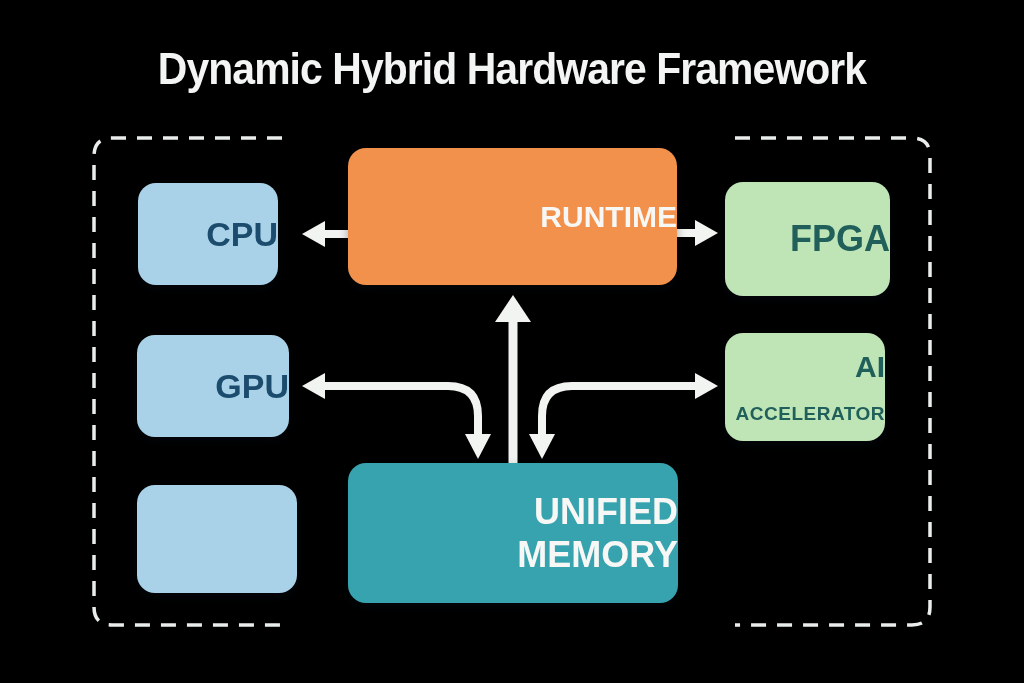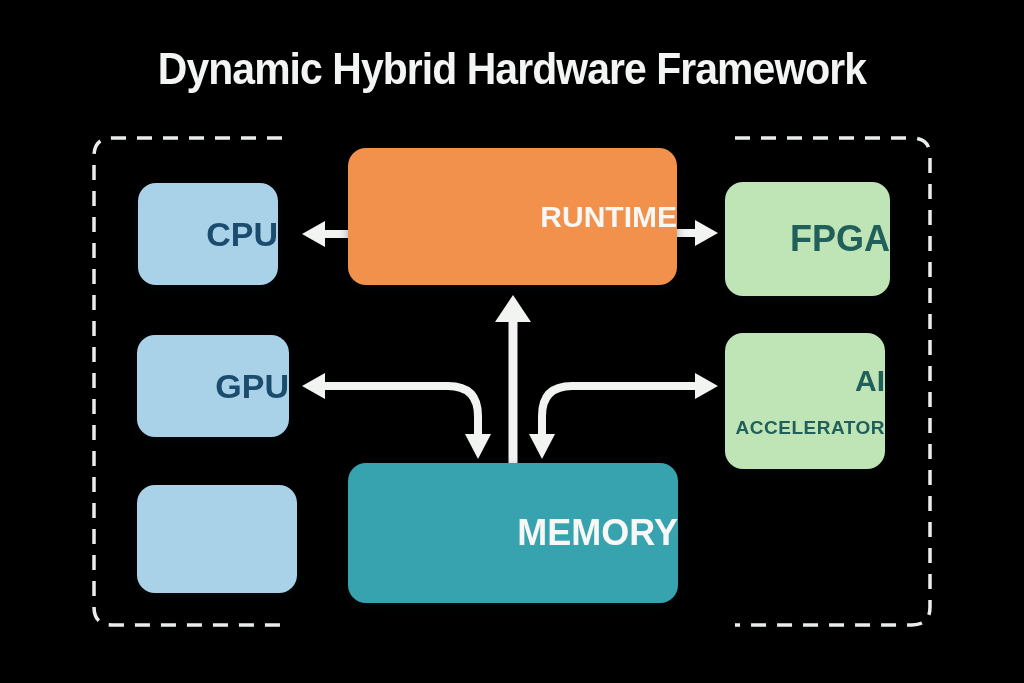--- a/index.html
+++ b/index.html
@@ -35,21 +35,21 @@
   .lbl-line{font-size:30px;font-weight:700;}
   .lbl-mem{font-size:36px;font-weight:700;}
   .lbl-ai-top{font-size:30px;font-weight:700;}
   .lbl-ai-sub{font-size:19px;font-weight:700;letter-spacing:0.5px;margin-top:18px;}
 
   #node-orchestrator{left:348px;top:148px;width:329px;height:137px;}
   #node-cpu{left:138px;top:183px;width:140px;height:102px;}
   #node-gpu{left:137px;top:335px;width:152px;height:102px;}
   #node-spare{left:137px;top:485px;width:160px;height:108px;}
   #node-fpga{left:725px;top:182px;width:165px;height:114px;}
-  #node-ai{left:725px;top:333px;width:160px;height:136px;}
+  #node-ai{left:725px;top:333px;width:160px;height:108px;}
   #node-memory{left:348px;top:463px;width:330px;height:140px;}
 </style>
 </head>
 <body>
 
 <div class="canvas">
 
   <div class="title">Dynamic Hybrid Hardware Framework</div>
 
   <svg class="overlay" width="1024" height="683" viewBox="0 0 1024 683">
@@ -109,16 +109,17 @@
   <div class="node node-green" id="node-fpga">
     <span class="lbl-xl">FPGA</span>
   </div>
 
   <div class="node node-green" id="node-ai">
     <span class="lbl-ai-top">AI</span>
     <span class="lbl-ai-sub">ACCELERATOR</span>
   </div>
 
   <div class="node node-teal" id="node-memory">
+    <span class="lbl-mem">UNIFIED</span>
     <span class="lbl-mem">MEMORY</span>
   </div>
 
 </div>
 
 </body></html>

